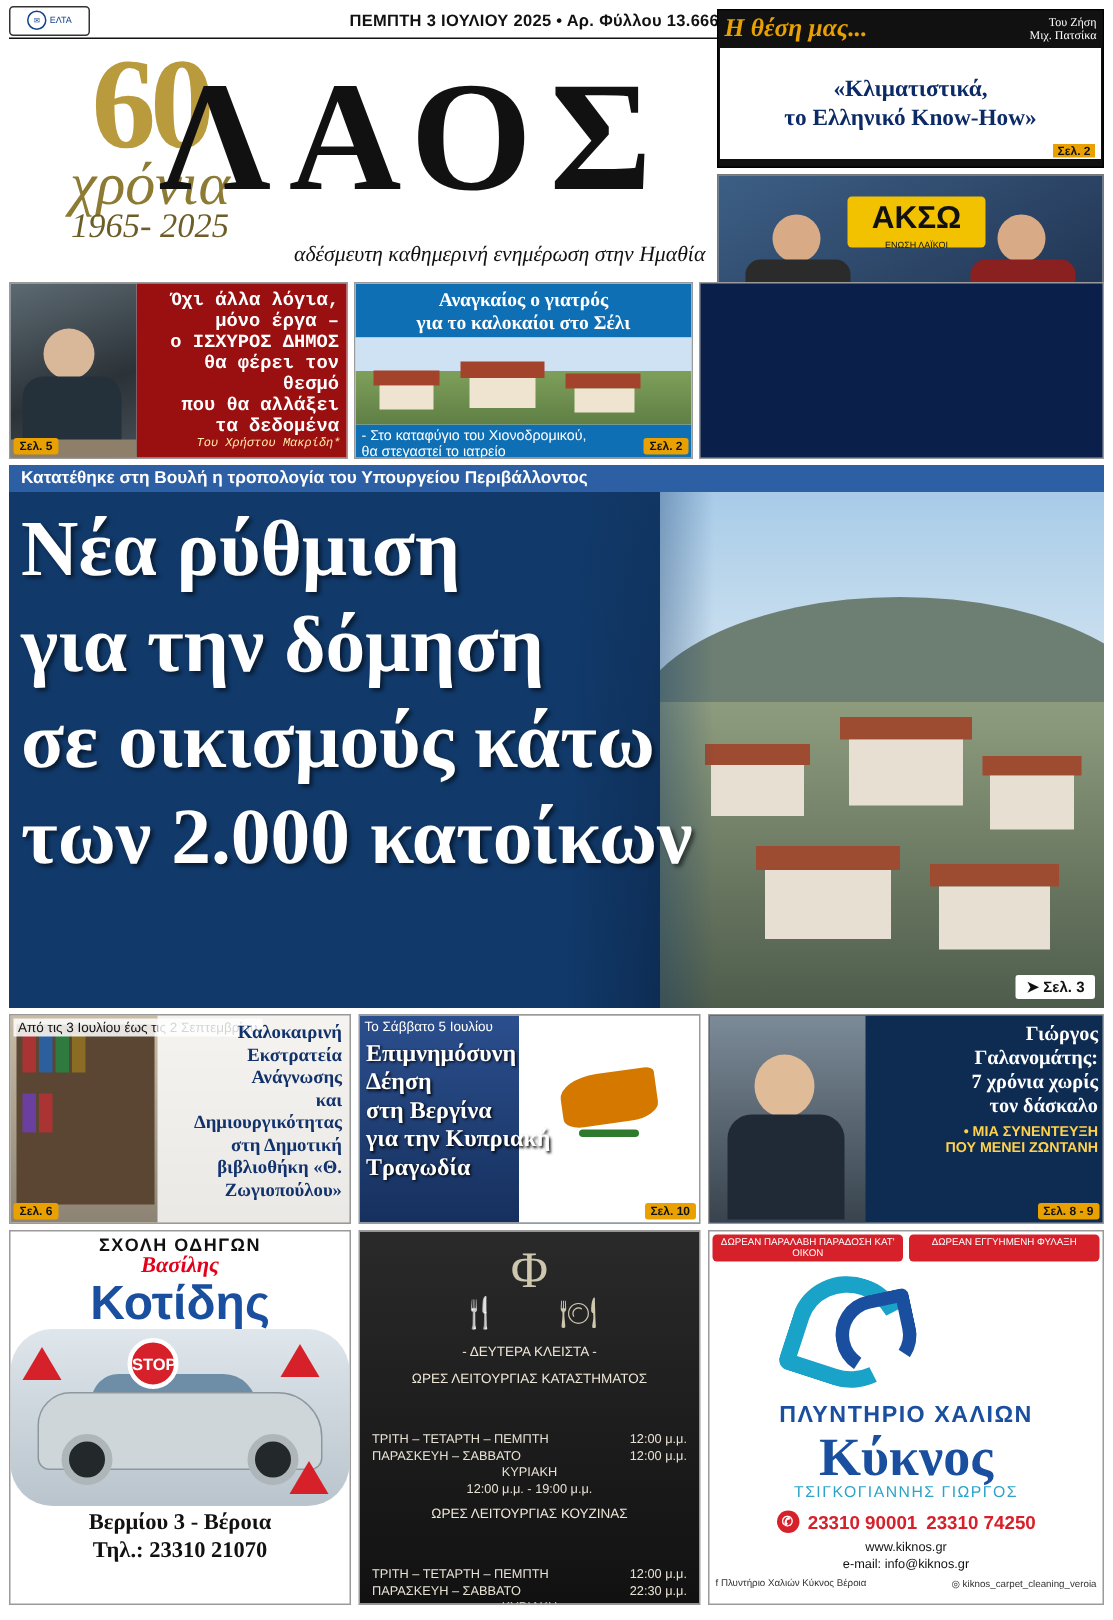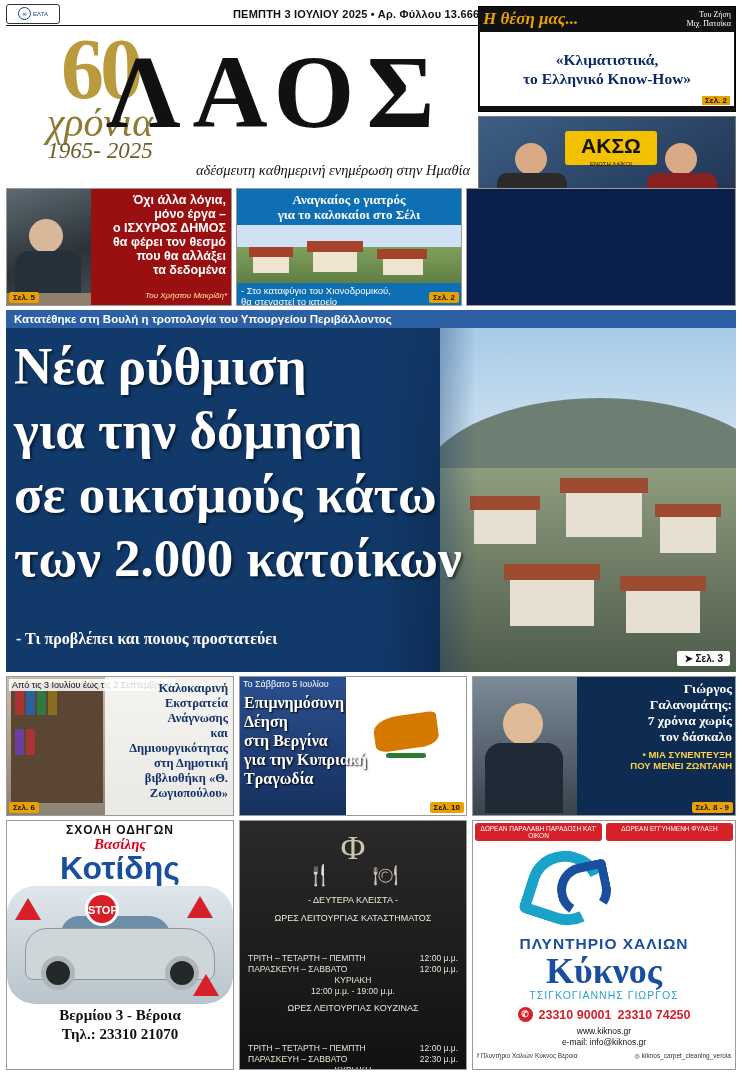--- a/index.html
+++ b/index.html
@@ -79,21 +79,21 @@
   }
   .tr-photo .body {
     position:absolute; left:8px; top:62px; width:66px; height:50px;
     background:#24303a; border-radius:14px 14px 0 0;
   }
   .tr-photo .desk {
     position:absolute; left:0; bottom:0; width:100%; height:12px; background:#8d7f6a;
   }
   .tr-text {
     flex:1; background:#9a0f10; color:#fff; padding:4px 5px 14px 5px;
-    font-family:Liberation Sans, sans-serif; font-weight:bold;
+    font-family:Liberation Mono, monospace; font-weight:bold;
     font-size:12.5px; line-height:14px; text-align:right;
   }
   .tr-text .byline {
     position:absolute; right:4px; bottom:2px; font-size:8px; font-style:italic;
     font-weight:normal; color:#ffe9a8;
   }
   .tr-mid { width:226px; position:relative; border:1px solid #9a9a9a; overflow:hidden; }
   .tr-mid .band {
     background:#0e6fb5; color:#fff; text-align:center; font-weight:bold;
     font-size:13px; line-height:15px; padding:3px 2px;
@@ -419,21 +419,20 @@
       <div class="roof2" style="left:180px;top:248px;width:86px;height:15px;"></div>
       <div class="house" style="left:186px;top:263px;width:74px;height:42px;"></div>
     </div>
     <div class="overlay"></div>
     <h1>
       <div>Νέα ρύθμιση</div>
       <div>για την δόμηση</div>
       <div>σε οικισμούς κάτω</div>
       <div>των 2.000 κατοίκων</div>
     </h1>
-    <div class="sub">- Τι προβλέπει και ποιους προστατεύει</div>
     <div class="sel3">➤ Σελ. 3</div>
   </div>
 
   <div class="row3">
 
     <div class="c1">
       <div class="libphoto">
         <div class="shelf"></div>
         <div class="book" style="left:8px;top:12px;background:#a33;"></div>
         <div class="book" style="left:19px;top:12px;background:#2c5f9e;"></div>

